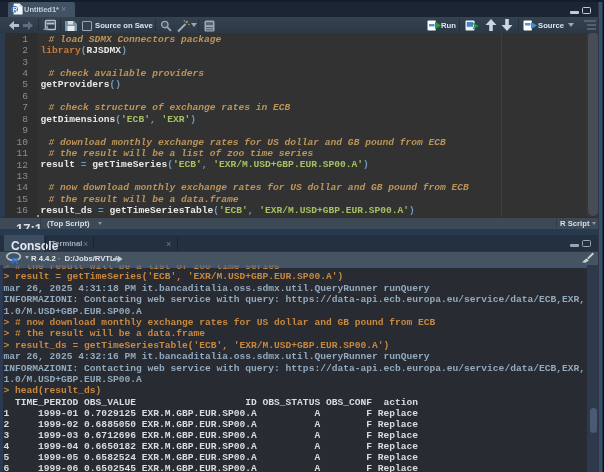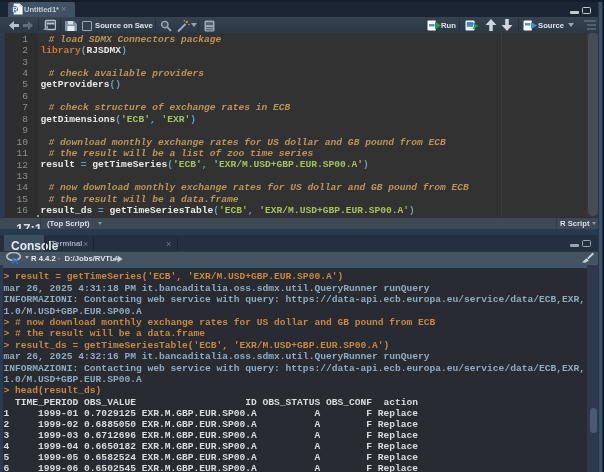--- a/index.html
+++ b/index.html
@@ -185,20 +185,21 @@
   </svg>
   <svg class="abs" style="left:581px;top:252px;" width="14" height="13" viewBox="0 0 14 13">
     <path d="M11.6 0.5 L13 1.9 L7.6 7.3 L6.2 5.9 Z" fill="#c8d1d9"></path>
     <path d="M5.6 6.2 L7.9 8.5 L4.4 10.8 L1 10.2 Z" fill="#c8d1d9"></path>
   </svg>
 
   <div id="console" class="abs" style="left:0;top:265px;width:604px;height:207px;background:#282b31;overflow:hidden;">
     <div class="mono abs" style="left:3.5px;top:-5.05px;font-size:9.6px;line-height:11.4px;"><div>&nbsp;</div><div class="cin">&gt; result = getTimeSeries('ECB', 'EXR/M.USD+GBP.EUR.SP00.A')</div><div class="cerr">mar 26, 2025 4:31:18 PM it.bancaditalia.oss.sdmx.util.QueryRunner runQuery</div><div class="cerr">INFORMAZIONI: Contacting web service with query: https://data-api.ecb.europa.eu/service/data/ECB,EXR,</div><div class="cerr">1.0/M.USD+GBP.EUR.SP00.A</div><div class="cin">&gt; # now download monthly exchange rates for US dollar and GB pound from ECB</div><div class="cin">&gt; # the result will be a data.frame</div><div class="cin">&gt; result_ds = getTimeSeriesTable('ECB', 'EXR/M.USD+GBP.EUR.SP00.A')</div><div class="cerr">mar 26, 2025 4:32:16 PM it.bancaditalia.oss.sdmx.util.QueryRunner runQuery</div><div class="cerr">INFORMAZIONI: Contacting web service with query: https://data-api.ecb.europa.eu/service/data/ECB,EXR,</div><div class="cerr">1.0/M.USD+GBP.EUR.SP00.A</div><div class="cin">&gt; head(result_ds)</div></div>
     <div class="mono abs" style="left:3.5px;top:132.4px;font-size:9.6px;line-height:11px;"><div class="cout">  TIME_PERIOD OBS_VALUE                   ID OBS_STATUS OBS_CONF  action</div><div class="cout">1     1999-01 0.7029125 EXR.M.GBP.EUR.SP00.A          A        F Replace</div><div class="cout">2     1999-02 0.6885050 EXR.M.GBP.EUR.SP00.A          A        F Replace</div><div class="cout">3     1999-03 0.6712696 EXR.M.GBP.EUR.SP00.A          A        F Replace</div><div class="cout">4     1999-04 0.6650182 EXR.M.GBP.EUR.SP00.A          A        F Replace</div><div class="cout">5     1999-05 0.6582524 EXR.M.GBP.EUR.SP00.A          A        F Replace</div><div class="cout">6     1999-06 0.6502545 EXR.M.GBP.EUR.SP00.A          A        F Replace</div></div>
 
+    <div class="mono abs cin" style="left:3.5px;top:-3.75px;font-size:9.6px;line-height:11.4px;">&gt; # the result will be a list of zoo time series</div>
       <div class="abs" style="left:0;top:0;width:590px;height:3.2px;background:rgba(74,100,136,0.72);"></div>
       <div class="abs" style="left:0;top:0;width:2.5px;height:207px;background:#2b3a50;"></div>
       <div class="abs" style="left:587px;top:0;width:12px;height:207px;background:#2e3a4c;"></div>
       <div class="abs" style="left:589.5px;top:143px;width:7.5px;height:25px;background:#4a5a74;border-radius:3.5px;"></div>
   </div>
 
   <div class="abs" style="left:597.5px;top:2px;width:1.5px;height:470px;background:#2a3849;"></div>
   <div class="abs" style="left:599px;top:2px;width:3px;height:470px;background:#375169;"></div>
   <div class="abs" style="left:602px;top:2px;width:1.4px;height:470px;background:#223349;"></div>
   <div class="abs" style="left:603.4px;top:2px;width:0.6px;height:470px;background:#0b0e13;"></div>

